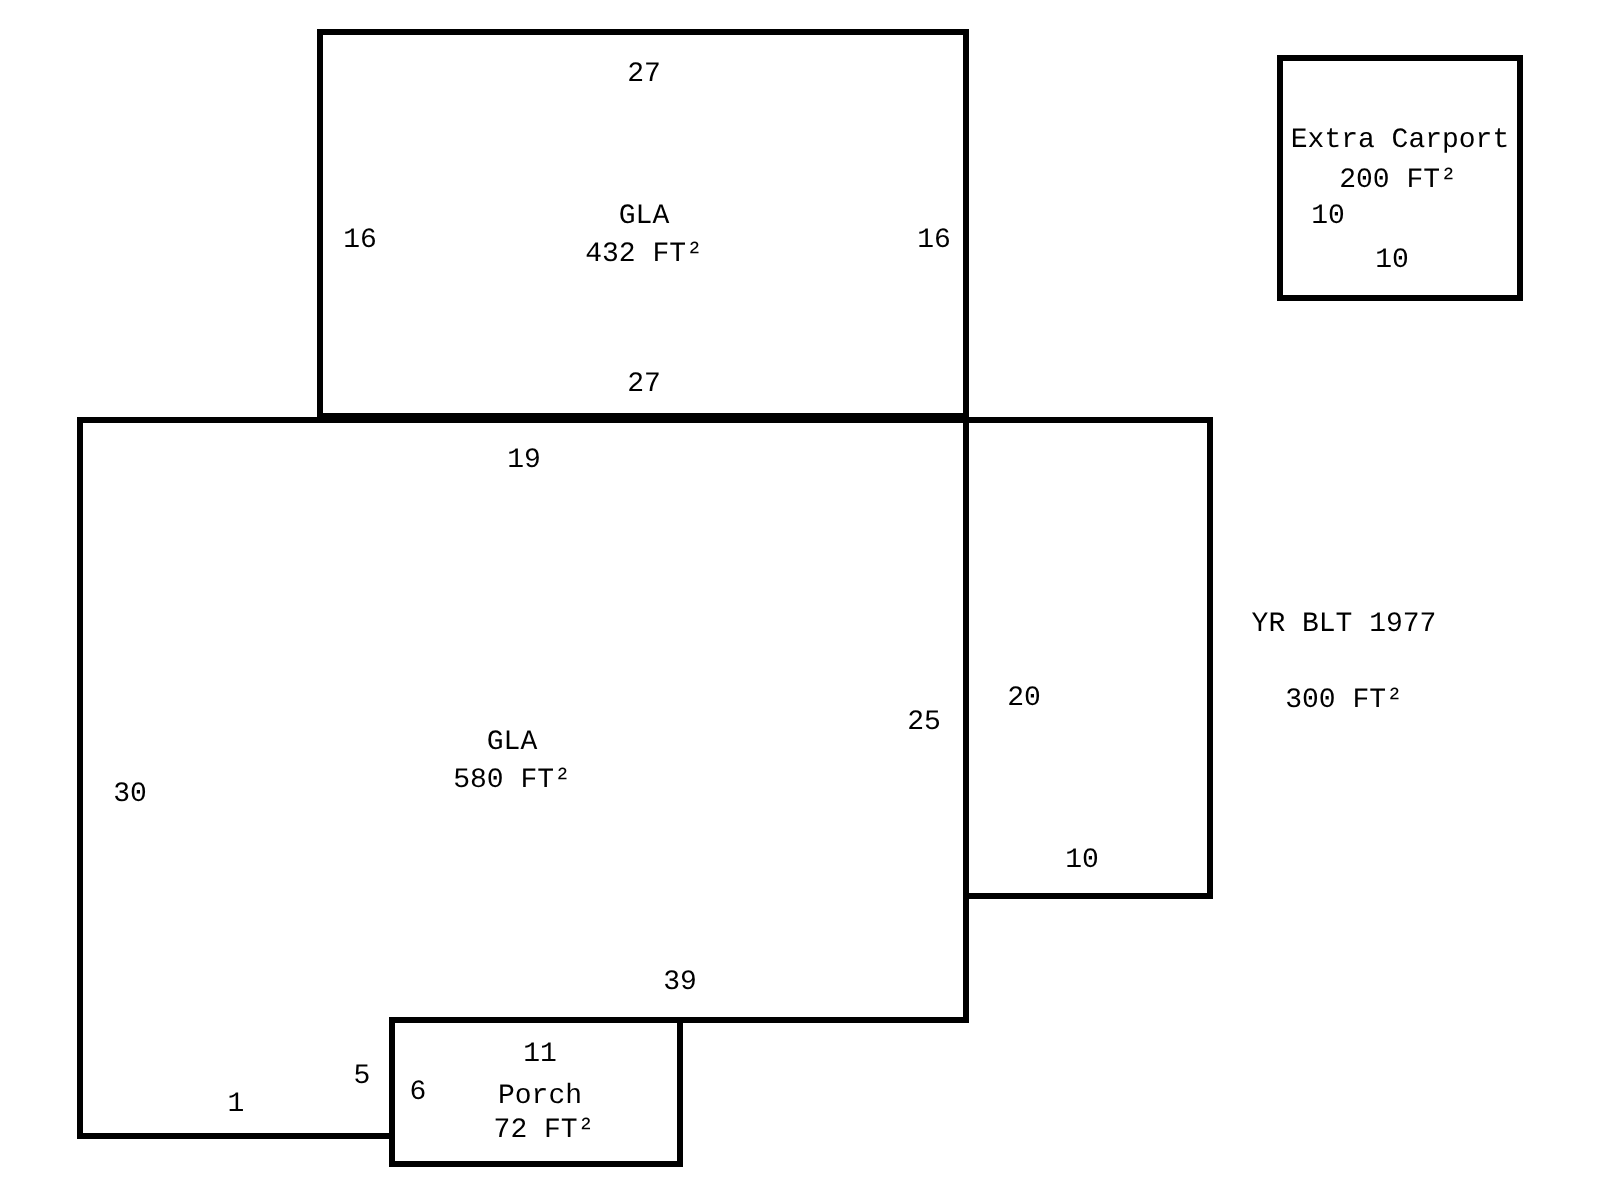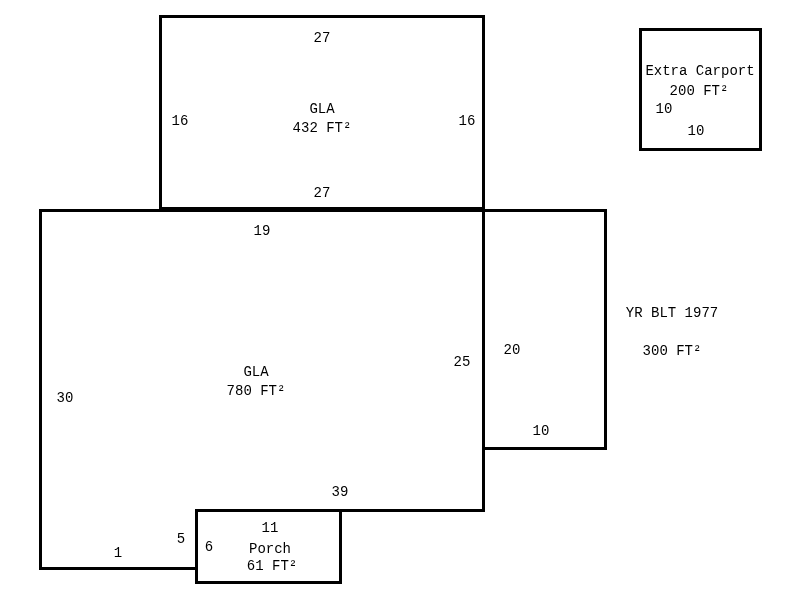--- a/index.html
+++ b/index.html
@@ -49,30 +49,30 @@
   <div class="lbl" style="left:322px; top:38px">27</div>
   <div class="lbl" style="left:180px; top:121px">16</div>
   <div class="lbl" style="left:467px; top:121px">16</div>
   <div class="lbl" style="left:322px; top:109px">GLA</div>
   <div class="lbl" style="left:322px; top:128px">432 FT²</div>
   <div class="lbl" style="left:322px; top:193px">27</div>
 
   <div class="lbl" style="left:262px; top:231px">19</div>
   <div class="lbl" style="left:65px;  top:398px">30</div>
   <div class="lbl" style="left:256px; top:372px">GLA</div>
-  <div class="lbl" style="left:256px; top:391px">780 FT²</div>
+  <div class="lbl" style="left:256px; top:391px">580 FT²</div>
   <div class="lbl" style="left:462px; top:362px">25</div>
   <div class="lbl" style="left:340px; top:492px">39</div>
   <div class="lbl" style="left:181px; top:539px">5</div>
   <div class="lbl" style="left:118px; top:553px">1</div>
 
   <div class="lbl" style="left:270px; top:528px">11</div>
   <div class="lbl" style="left:209px; top:547px">6</div>
   <div class="lbl" style="left:270px; top:549px">Porch</div>
-  <div class="lbl" style="left:272px; top:566px">61 FT²</div>
+  <div class="lbl" style="left:272px; top:566px">72 FT²</div>
 
   <div class="lbl" style="left:512px; top:350px">20</div>
   <div class="lbl" style="left:541px; top:431px">10</div>
   <div class="lbl" style="left:672px; top:313px">YR BLT 1977</div>
   <div class="lbl" style="left:672px; top:351px">300 FT²</div>
 
   <div class="lbl" style="left:700px; top:71px">Extra Carport</div>
   <div class="lbl" style="left:699px; top:91px">200 FT²</div>
   <div class="lbl" style="left:664px; top:109px">10</div>
   <div class="lbl" style="left:696px; top:131px">10</div>

